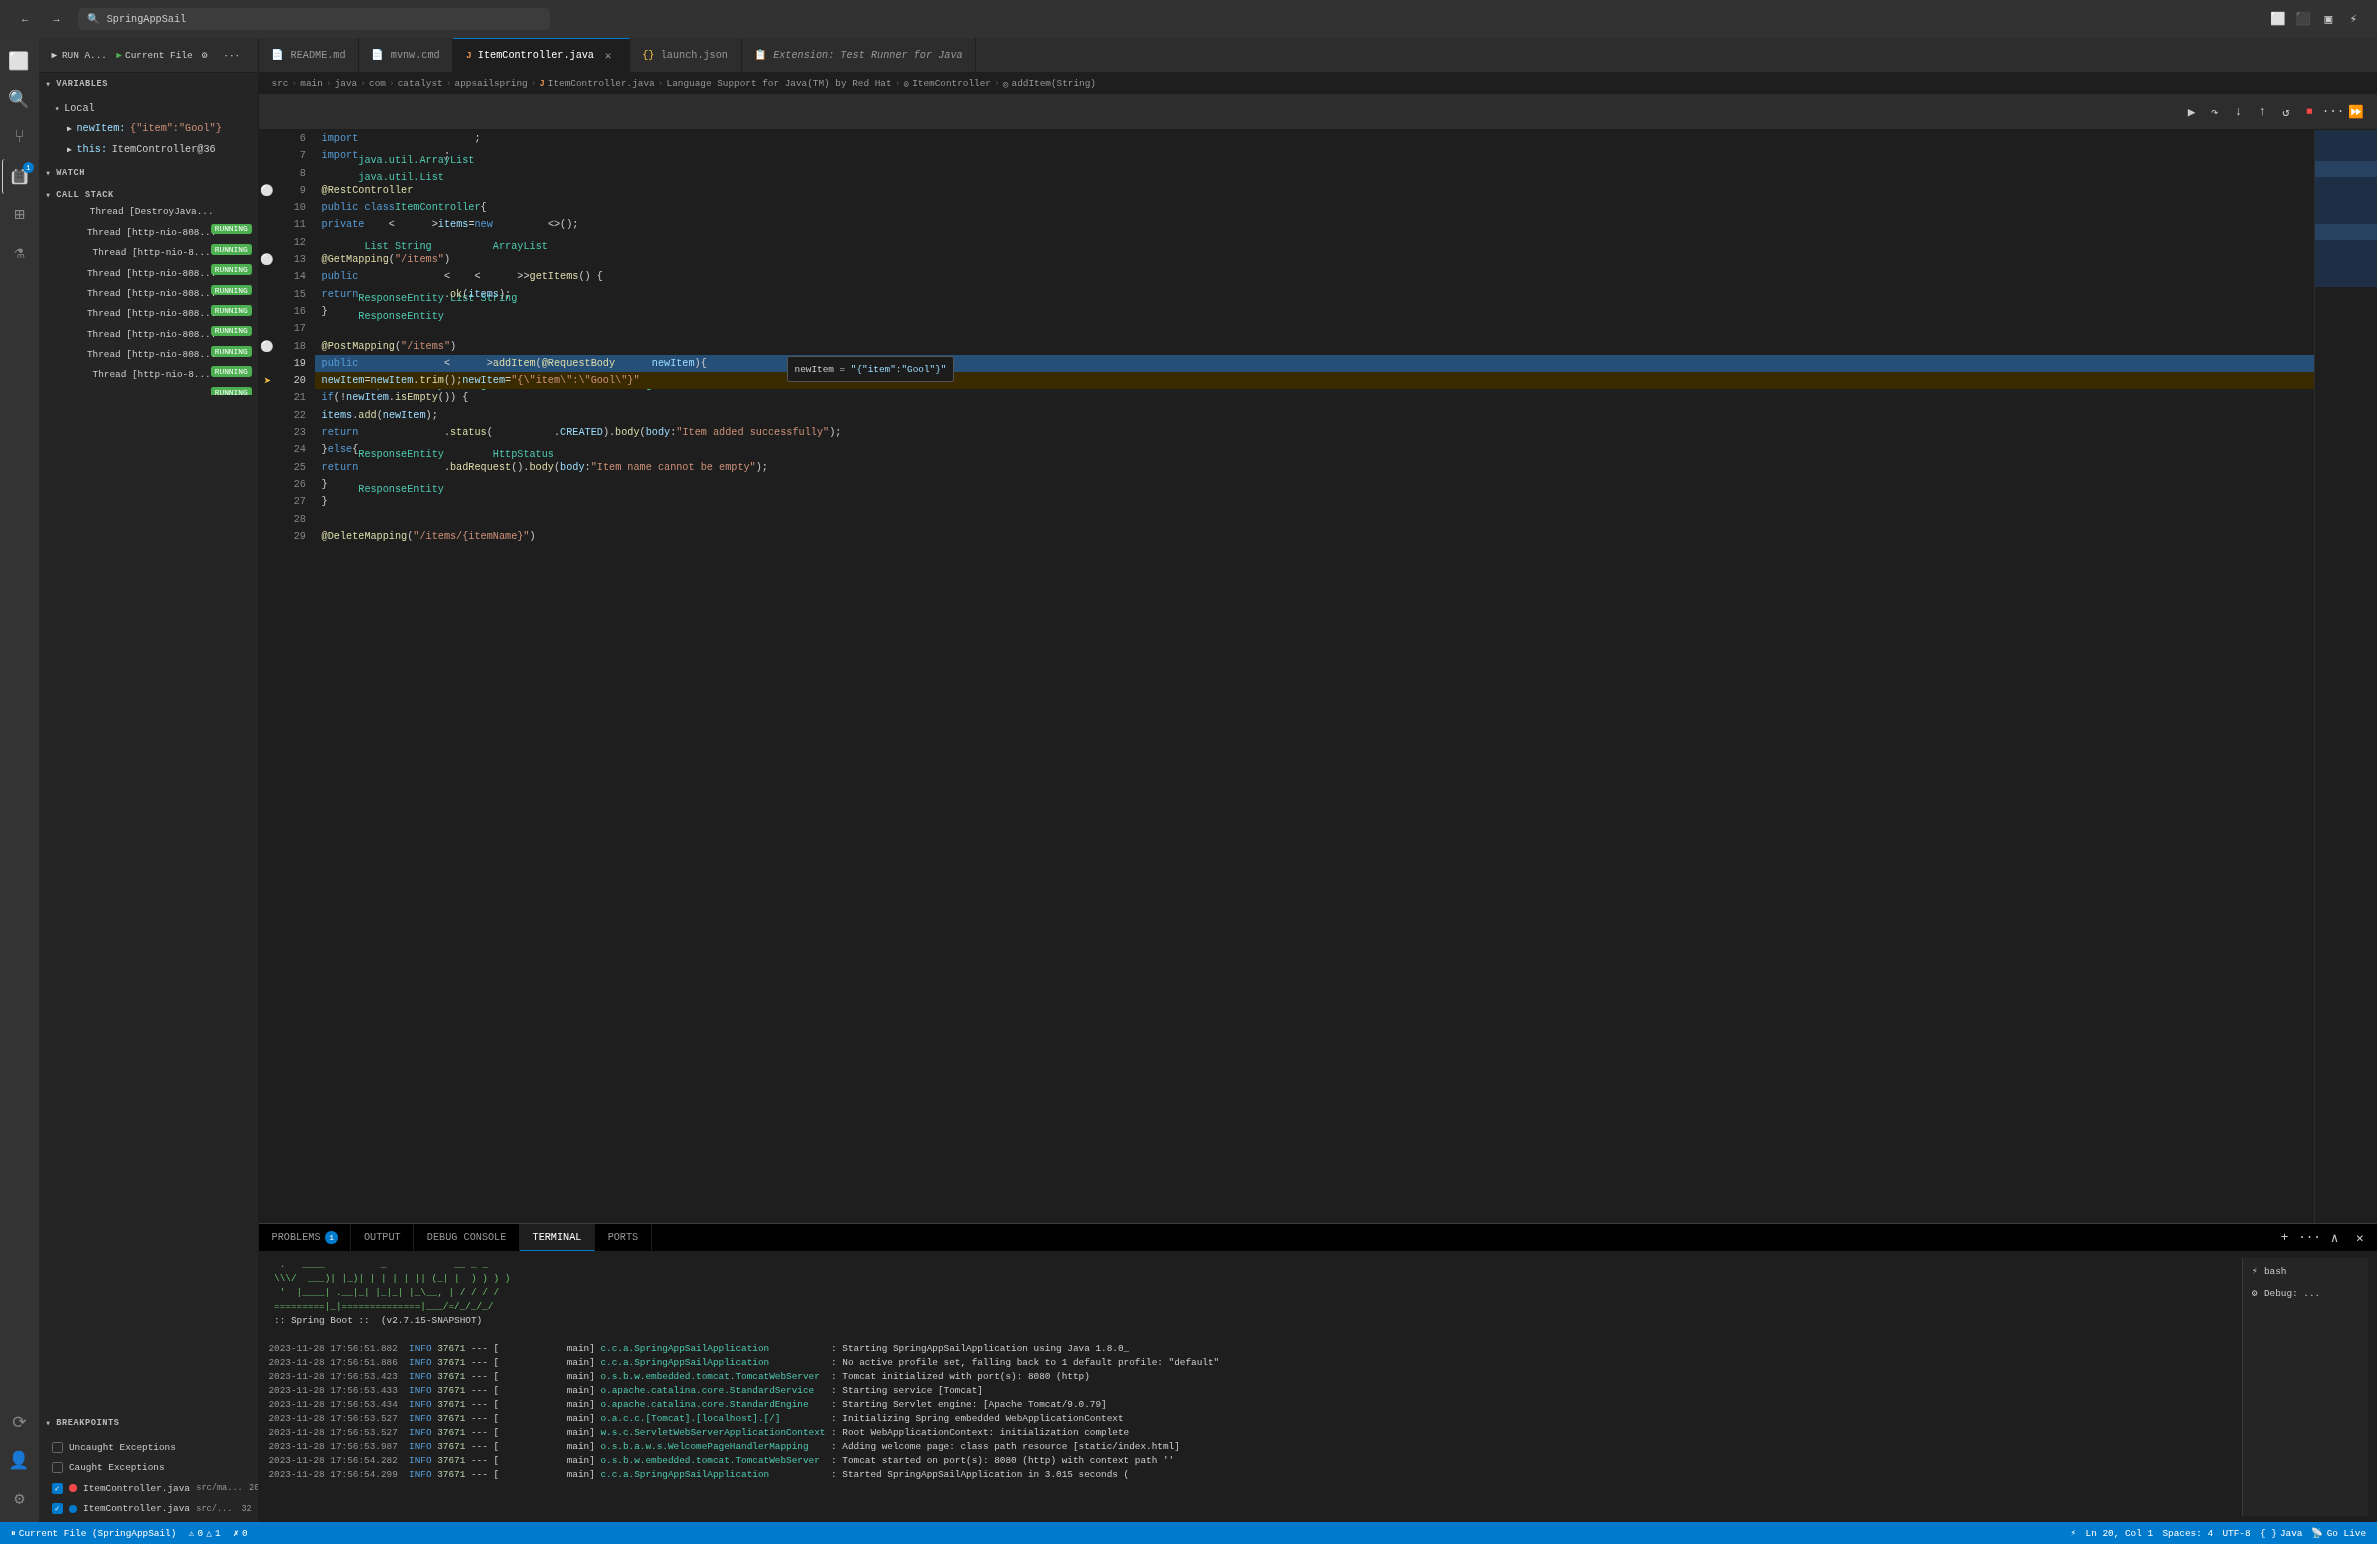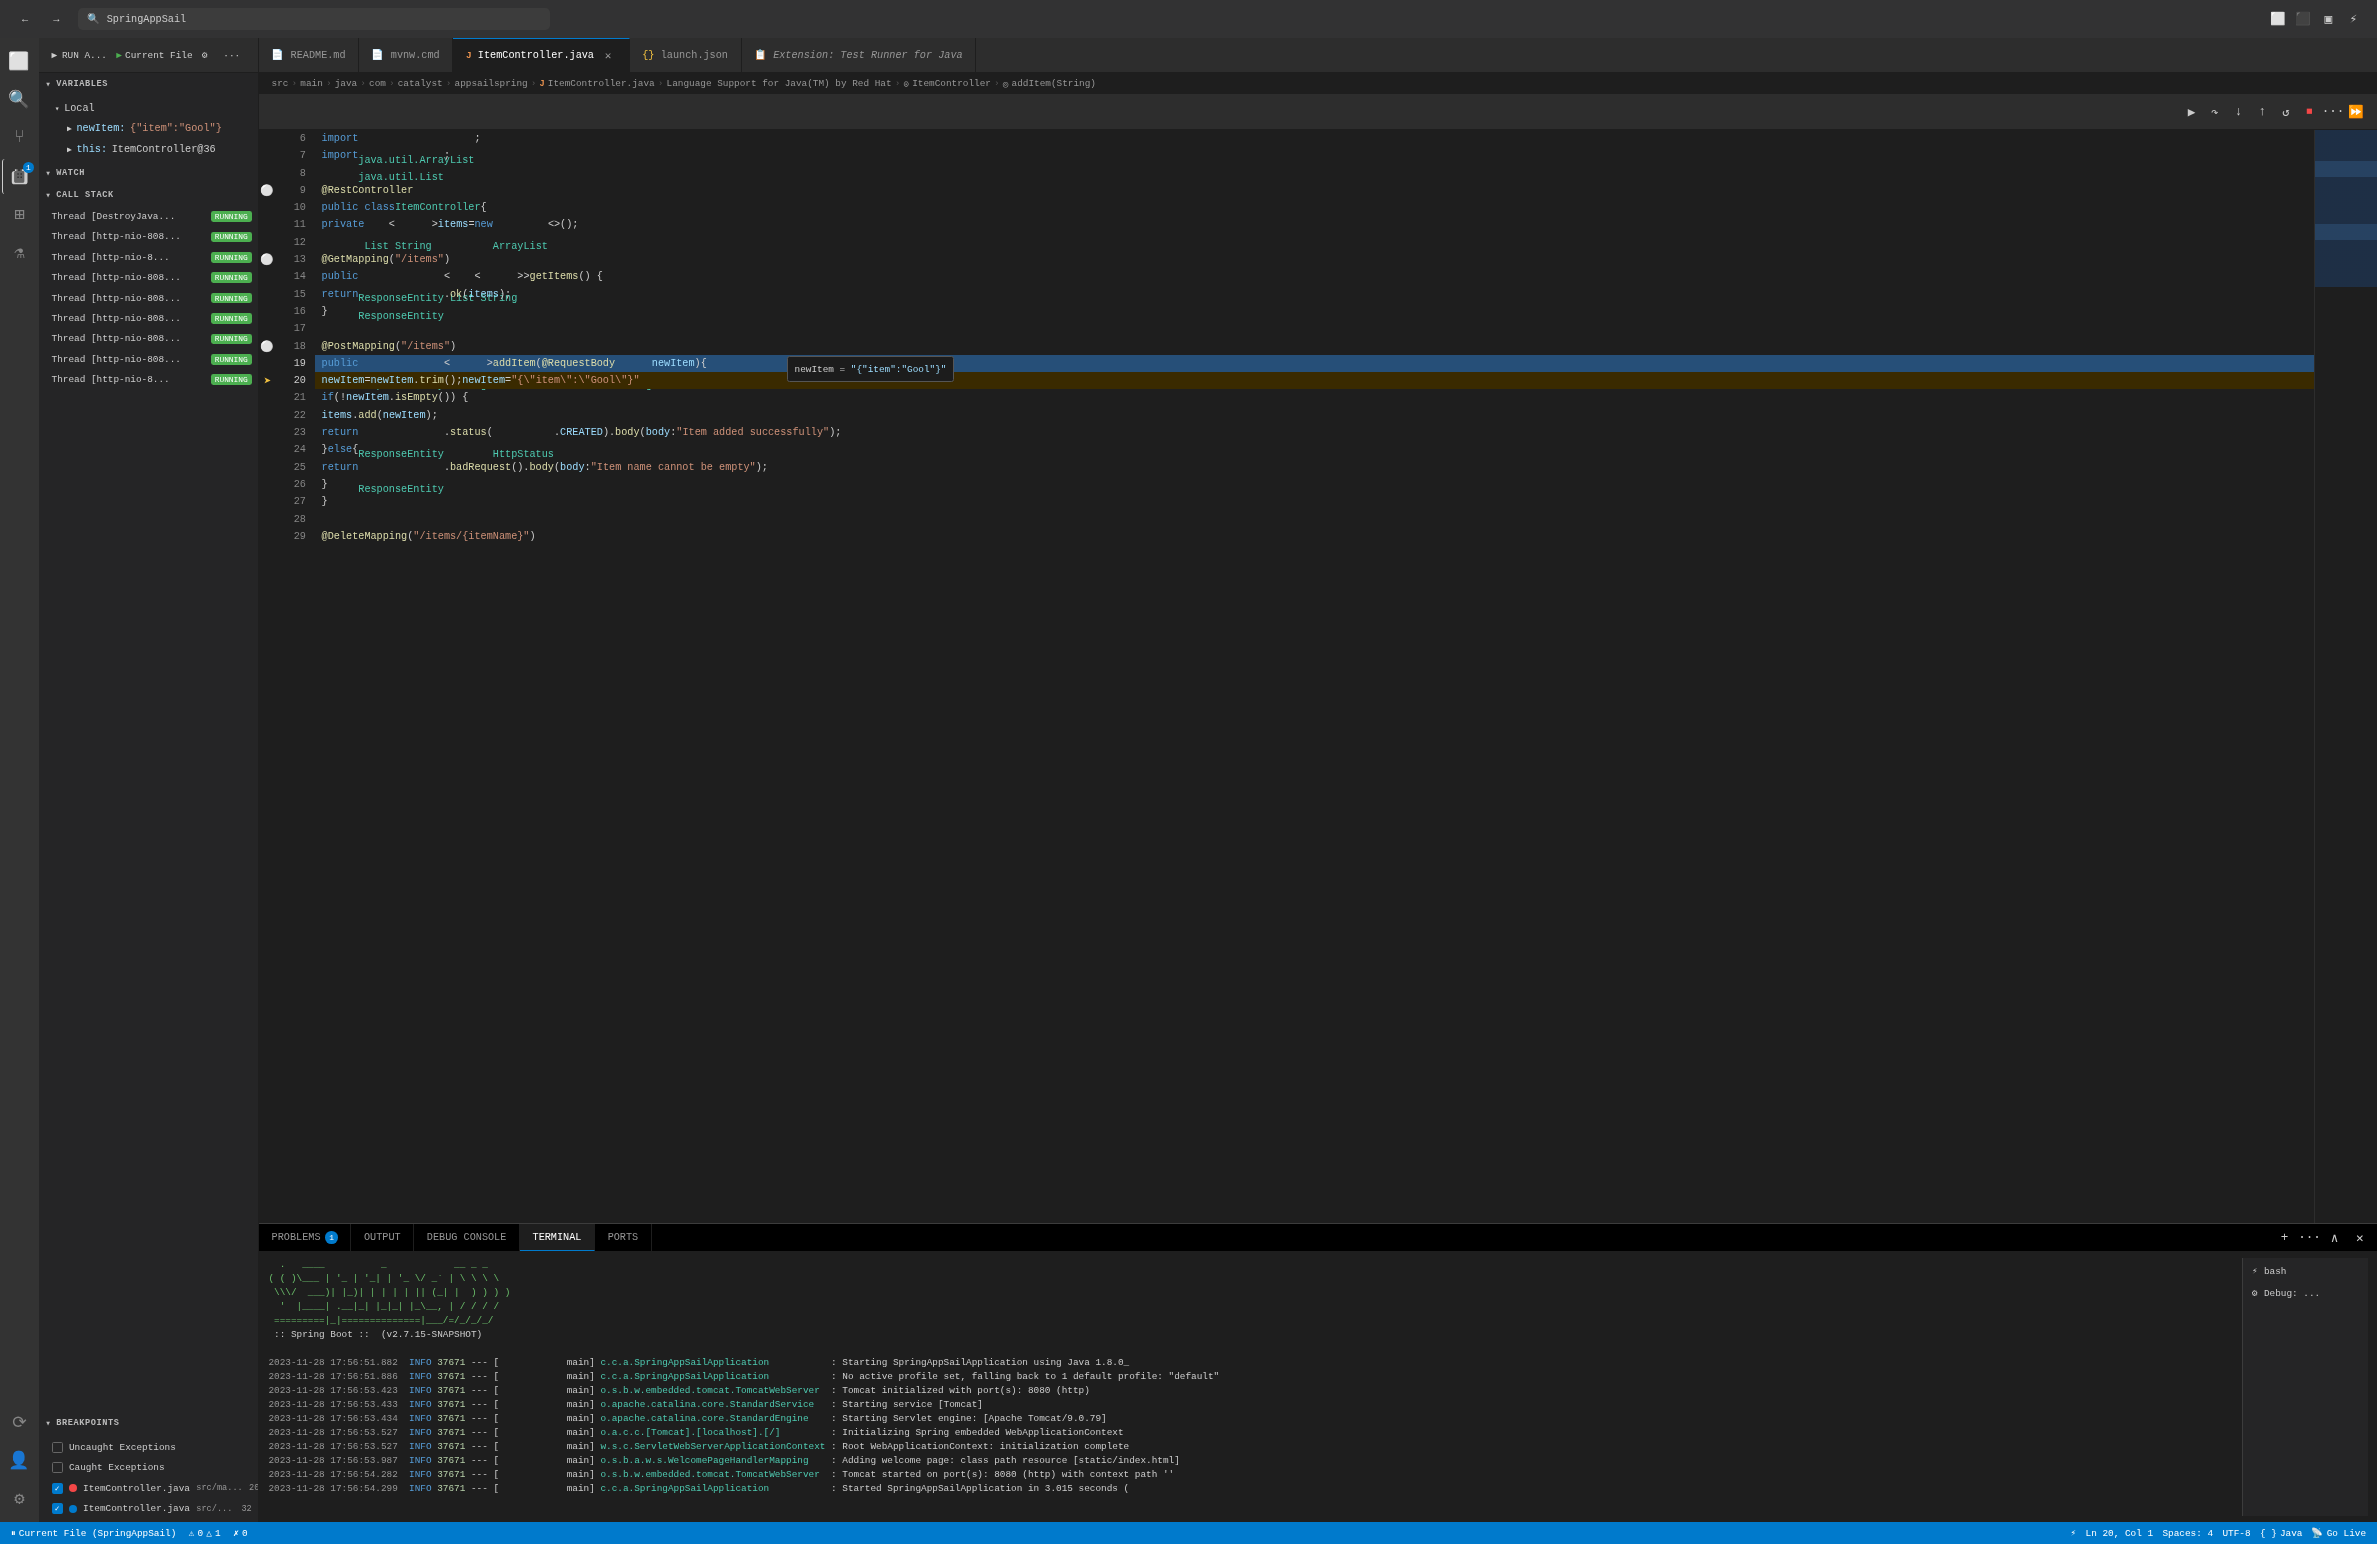--- a/index.html
+++ b/index.html
@@ -223,20 +223,21 @@
       max-height: 189px;
     }
     .call-stack-item {
       height: 20.4px;
       display: flex;
       align-items: center;
       padding: 0 6.3px 0 12.6px;
       gap: 6.3px;
       cursor: pointer;
       font-size: 9.4px;
+      flex-direction: column;
     }
     .running-badge {
       font-size: 7.9px;
       background: #4caf50;
       color: #fff;
       padding: 0.8px 3.9px;
       border-radius: 2.4px;
       margin-left: auto;
     }
 
@@ -909,21 +910,20 @@
         <div class="panel-actions">
           <div class="ctrl-btn">+</div>
           <div class="ctrl-btn">···</div>
           <div class="ctrl-btn">∧</div>
           <div class="ctrl-btn">✕</div>
         </div>
       </div>
       <div class="terminal-area">
         <div class="terminal-main">
           <div class="terminal-line spring-logo">  .   ____          _            __ _ _</div>
-          <div class="terminal-line spring-logo">( ( )\___ | '_ | '_| | '_ \/ _` | \ \ \ \</div>
           <div class="terminal-line spring-logo"> \\\/  ___)| |_)| | | | | || (_| |  ) ) ) )</div>
           <div class="terminal-line spring-logo">  '  |____| .__|_| |_|_| |_\__, | / / / /</div>
           <div class="terminal-line spring-logo"> =========|_|==============|___/=/_/_/_/</div>
           <div class="terminal-line"> :: Spring Boot ::  (v2.7.15-SNAPSHOT)</div>
           <div class="terminal-line"></div>
           <div class="terminal-line"><span style="color:#969696;">2023-11-28 17:56:51.882</span>  <span class="info-tag">INFO</span> <span class="pid-tag">37671</span> --- [            main] <span class="green-text">c.c.a.SpringAppSailApplication</span>           : Starting SpringAppSailApplication using Java 1.8.0_</div>
           <div class="terminal-line"><span style="color:#969696;margin-top:27px;">2023-11-28 17:56:51.886</span>  <span class="info-tag">INFO</span> <span class="pid-tag">37671</span> --- [            main] <span class="green-text">c.c.a.SpringAppSailApplication</span>           : No active profile set, falling back to 1 default profile: "default"</div>
           <div class="terminal-line"><span style="color:#969696;margin-top:44px;">2023-11-28 17:56:53.423</span>  <span class="info-tag">INFO</span> <span class="pid-tag">37671</span> --- [            main] <span class="green-text">o.s.b.w.embedded.tomcat.TomcatWebServer</span>  : Tomcat initialized with port(s): 8080 (http)</div>
           <div class="terminal-line"><span style="color:#969696;">2023-11-28 17:56:53.433</span>  <span class="info-tag">INFO</span> <span class="pid-tag">37671</span> --- [            main] <span class="green-text">o.apache.catalina.core.StandardService</span>   : Starting service [Tomcat]</div>
           <div class="terminal-line"><span style="color:#969696;">2023-11-28 17:56:53.434</span>  <span class="info-tag">INFO</span> <span class="pid-tag">37671</span> --- [            main] <span class="green-text">o.apache.catalina.core.StandardEngine</span>    : Starting Servlet engine: [Apache Tomcat/9.0.79]</div>

